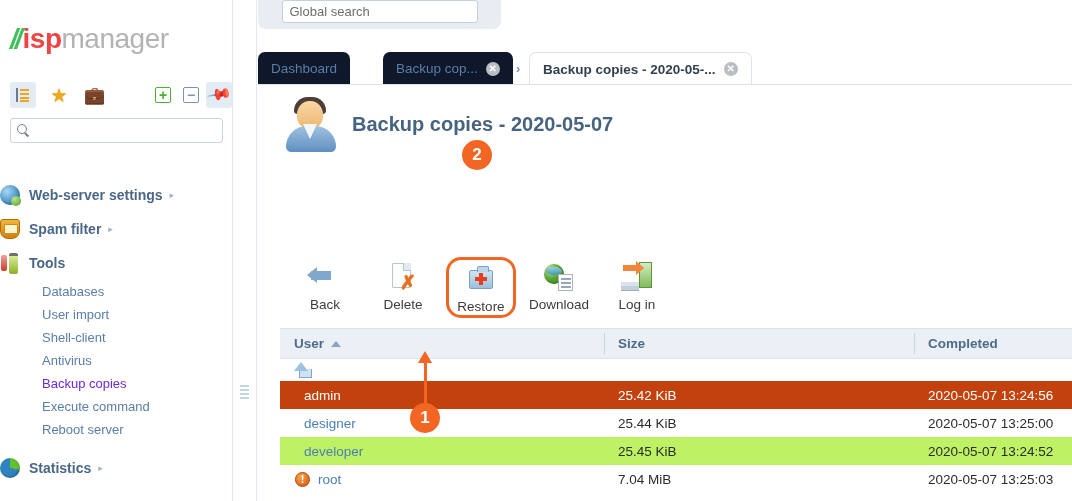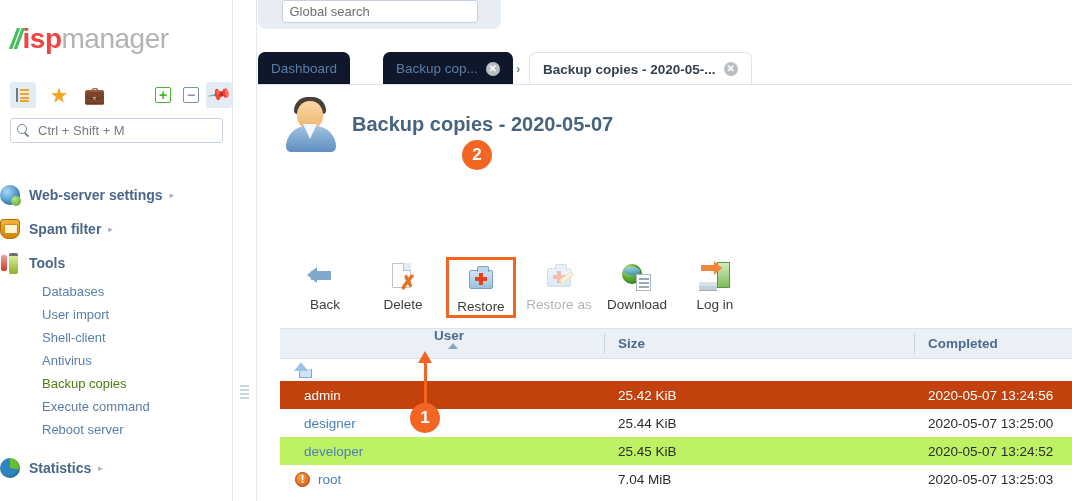--- a/index.html
+++ b/index.html
@@ -157,21 +157,21 @@
   }
   .nav-section .chev {
     margin-left: 7px; font-size: 9px; color: #9fb0c4; line-height: 1;
   }
   .nav-item {
     height: 23px; padding-left: 42px;
     display: flex; align-items: center;
     font-size: 13px; color: #5a7ea6;
     cursor: pointer;
   }
-  .nav-item.current { color: #4d7c0f; font-weight: normal; }
+  .nav-item.current { color: #6d28d9; font-weight: normal; }
 
   
   #splitter {
     position: absolute; left: 233px; top: 0;
     width: 24px; height: 501px;
     background: #ffffff;
     border-right: 1px solid #e2e8f0;
   }
   #splitter-handle {
     position: absolute; left: 7px; top: 385px;
@@ -285,21 +285,21 @@
     cursor: pointer;
     padding-top: 4px;
   }
   .tb-btn.disabled { cursor: default; }
   .tb-ico { width: 34px; height: 32px; position: relative; margin-bottom: 4px; }
   .tb-label {
     font-size: 13.5px; color: #3c3c3c; white-space: nowrap;
   }
   .tb-btn.disabled .tb-label { color: #b3b3b3; }
   .tb-btn.highlight {
-    border: 3px solid #f26522; border-radius: 0;
+    border: 3px solid #f26522; border-radius: 15px;
     width: 70px; padding: 3px 0 1px 0; margin: 0 4px;
   }
 
   
   .ico-back::before {
     content: ''; position: absolute; left: 3px; top: 10px;
     width: 20px; height: 9px; background: #7fa8cc;
   }
   .ico-back::after {
     content: ''; position: absolute; left: -1px; top: 6px;
@@ -404,21 +404,21 @@
   .th {
     font-size: 13.5px; font-weight: bold; color: #4d6b8a;
     padding-left: 14px; height: 31px;
     display: flex; align-items: center;
     position: relative;
   }
   .th.sep::before {
     content: ''; position: absolute; left: 0; top: 5px;
     width: 1px; height: 21px; background: #c8d4e0;
   }
-  .col-user { width: 324px; flex-direction: column; }
+  .col-user { width: 324px; }
   .col-size { width: 310px; }
   .col-completed { width: 158px; }
   .sort-caret {
     margin-left: 7px;
     width: 0; height: 0;
     border-left: 5px solid transparent; border-right: 5px solid transparent;
     border-bottom: 6px solid #8ba5c0;
   }
   #row-up {
     height: 22px; display: flex; align-items: center; padding-left: 14px;
@@ -514,21 +514,20 @@
       <div class="istrip-btn" style="left:168px;">
         <span class="minus-box">−</span>
       </div>
       <div class="istrip-btn active" style="left:196px;">
         <span class="pin-icon">📌</span>
       </div>
     </div>
 
     <div id="sidebar-search">
       <span class="mag"></span>
-      <input type="text" placeholder="Ctrl + Shift + M" style="">
     </div>
 
     <div id="nav">
 
       <div class="nav-section">
         <span class="sec-icon globe"></span>
         <span class="sec-label">Web-server settings</span>
         <span class="chev">▸</span>
       </div>
 
@@ -611,29 +610,20 @@
 
       <div class="tb-btn highlight">
         <span class="tb-ico">
           <span class="ico-case"></span>
           <span class="ico-cross-h"></span>
             <span class="ico-cross-v"></span>
         </span>
         <span class="tb-label">Restore</span>
       </div>
 
-      <div class="tb-btn disabled">
-        <span class="tb-ico dim">
-          <span class="ico-case"></span>
-          <span class="ico-cross-h"></span>
-            <span class="ico-cross-v"></span>
-          <span class="ico-pencil"></span>
-        </span>
-        <span class="tb-label">Restore as</span>
-      </div>
 
       <div class="tb-btn">
         <span class="tb-ico">
           <span class="ico-globe"></span>
             <span class="ico-dlpage"></span>
         </span>
         <span class="tb-label">Download</span>
       </div>
 
       <div class="tb-btn">

